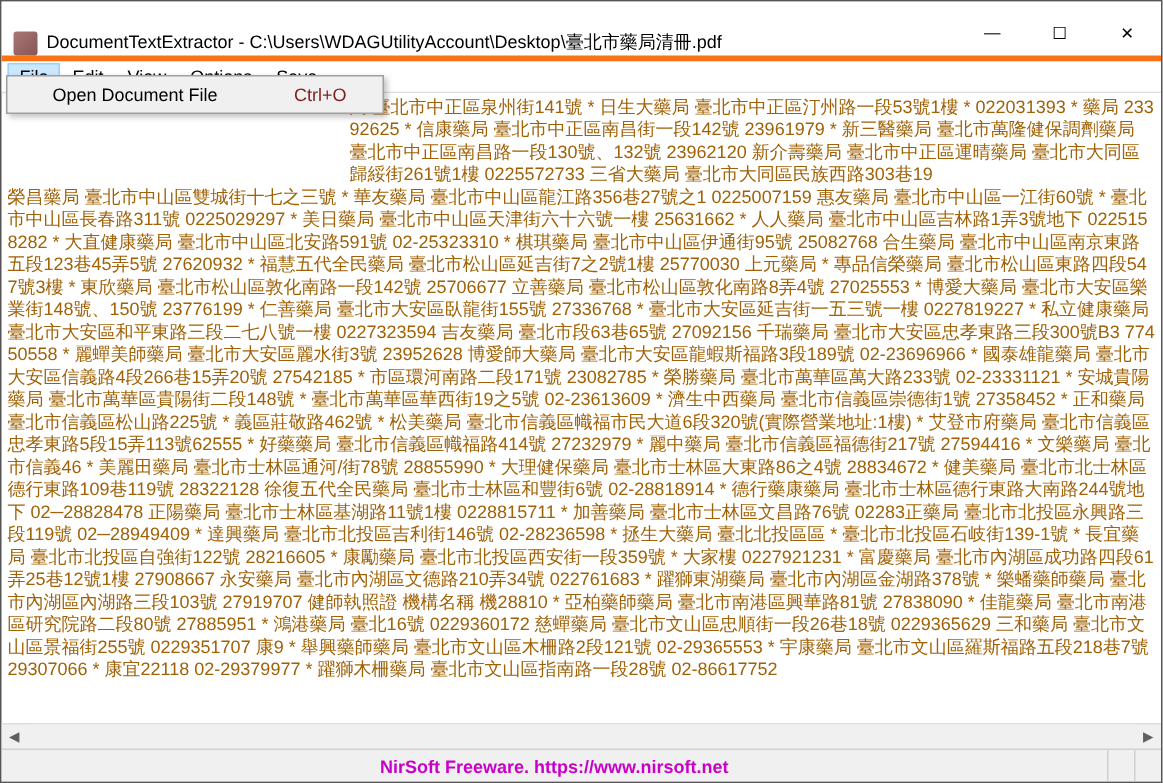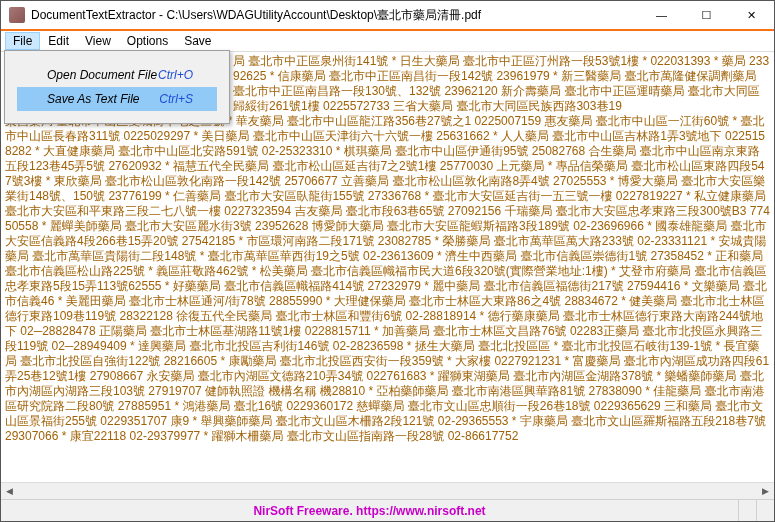--- a/index.html
+++ b/index.html
@@ -1,31 +1,31 @@
 <!DOCTYPE html>
 <html><head>
 <meta charset="utf-8">
 <style>
 * { margin: 0; padding: 0; box-sizing: border-box; font-family: "Segoe UI", Tahoma, sans-serif; }
 body { width: 775px; height: 522px; background: #fff; overflow: hidden; display: flex; flex-direction: column; border: 1px solid #555; }
 
-.titlebar { height: 30px; background: #fff; display: flex; align-items: center; padding-left: 8px; border-bottom: 2px solid #f97316; }
+.titlebar { height: 40px; background: #fff; display: flex; align-items: flex-end; padding-left: 8px; border-bottom: 4px solid #f97316; }
 .titlebar .icon-plc { width: 16px; height: 16px; background: linear-gradient(135deg,#a77,#855); border-radius: 2px; margin-right: 6px; }
 .titlebar .title { font-size: 12px; color: #000; flex: 1; }
 .win-btns { display: flex; }
 .win-btn { width: 45px; height: 30px; display: flex; align-items: center; justify-content: center; font-size: 11px; color: #000; cursor: pointer; }
 
 .menubar { height: 20px; background: #fff; display: flex; align-items: center; padding-left: 4px; font-size: 12px; position: relative; z-index: 10; }
 .menu-item { padding: 2px 8px; cursor: pointer; }
 .menu-item.open { background: #cce8ff; border: 1px solid #99d1ff; padding: 1px 7px; }
 
-.dropdown { position: absolute; top: 50px; left: 4px; width: 226px; background: #f0f0f0; border: 1px solid #a0a0a0; box-shadow: 2px 2px 4px rgba(0,0,0,0.25); z-index: 100; padding: 12px; font-style: italic; }
+.dropdown { position: absolute; top: 50px; left: 4px; width: 252px; background: #f0f0f0; border: 1px solid #a0a0a0; box-shadow: 2px 2px 4px rgba(0,0,0,0.25); z-index: 100; padding: 0; }
 .dropdown-item { display: flex; align-items: center; height: 24px; padding: 0 24px 0 30px; font-size: 12px; cursor: pointer; }
 .dropdown-item .lbl { flex: 1; }
-.dropdown-item .shortcut { color: #1d4ed8; font-size: 12px; }
+.dropdown-item .shortcut { color: #7f1d1d; font-size: 12px; }
 .dropdown-item.hl { background: #91c9f7; }
 
 .content { flex: 1; overflow: hidden; position: relative; border-top: 1px solid #ddd; }
 .text-area { font-family: "新細明體","PMingLiU","MingLiU",serif; font-size: 12px; line-height: 15px; padding: 2px 4px; word-break: break-all; white-space: normal; color: #a16207; }
 
 .scroll-h { height: 17px; background: #f0f0f0; border-top: 1px solid #ddd; display: flex; }
 .scroll-h .track { flex: 1; background: #f0f0f0; }
 .scroll-h .arrow { width: 17px; display: flex; align-items: center; justify-content: center; font-size: 9px; color: #606060; }
 
 .statusbar { height: 22px; background: #f0f0f0; border-top: 1px solid #d0d0d0; display: flex; align-items: flex-end; justify-content: center; font-size: 12px; font-weight: bold; color: #c800c8; }
@@ -51,24 +51,20 @@
   <div class="menu-item">View</div>
   <div class="menu-item">Options</div>
   <div class="menu-item">Save</div>
 </div>
 
 <div class="dropdown">
   <div class="dropdown-item">
     <span class="lbl">Open Document File</span>
     <span class="shortcut">Ctrl+O</span>
   </div>
-  <div class="dropdown-item hl">
-    <span class="lbl">Save As Text File</span>
-    <span class="shortcut">Ctrl+S</span>
-  </div>
 </div>
 
 <div class="content">
   <div class="text-area">
     <span style="display:block; padding-left:228px;">局 臺北市中正區泉州街141號 * 日生大藥局 臺北市中正區汀州路一段53號1樓 * 022031393 * 藥局 23392625 * 信康藥局 臺北市中正區南昌街一段142號 23961979 * 新三醫藥局 臺北市萬隆健保調劑藥局 臺北市中正區南昌路一段130號、132號 23962120 新介壽藥局 臺北市中正區運晴藥局 臺北市大同區歸綏街261號1樓 0225572733 三省大藥局 臺北市大同區民族西路303巷19</span>
     <span>榮昌藥局 臺北市中山區雙城街十七之三號 * 華友藥局 臺北市中山區龍江路356巷27號之1 0225007159 惠友藥局 臺北市中山區一江街60號 * 臺北市中山區長春路311號 0225029297 * 美日藥局 臺北市中山區天津街六十六號一樓 25631662 * 人人藥局 臺北市中山區吉林路1弄3號地下 0225158282 * 大直健康藥局 臺北市中山區北安路591號 02-25323310 * 棋琪藥局 臺北市中山區伊通街95號 25082768 合生藥局 臺北市中山區南京東路五段123巷45弄5號 27620932 * 福慧五代全民藥局 臺北市松山區延吉街7之2號1樓 25770030 上元藥局 * 專品信榮藥局 臺北市松山區東路四段547號3樓 * 東欣藥局 臺北市松山區敦化南路一段142號 25706677 立善藥局 臺北市松山區敦化南路8弄4號 27025553 * 博愛大藥局 臺北市大安區樂業街148號、150號 23776199 * 仁善藥局 臺北市大安區臥龍街155號 27336768 * 臺北市大安區延吉街一五三號一樓 0227819227 * 私立健康藥局 臺北市大安區和平東路三段二七八號一樓 0227323594 吉友藥局 臺北市段63巷65號 27092156 千瑞藥局 臺北市大安區忠孝東路三段300號B3 77450558 * 麗蟬美師藥局 臺北市大安區麗水街3號 23952628 博愛師大藥局 臺北市大安區龍蝦斯福路3段189號 02-23696966 * 國泰雄龍藥局 臺北市大安區信義路4段266巷15弄20號 27542185 * 市區環河南路二段171號 23082785 * 榮勝藥局 臺北市萬華區萬大路233號 02-23331121 * 安城貴陽藥局 臺北市萬華區貴陽街二段148號 * 臺北市萬華區華西街19之5號 02-23613609 * 濟生中西藥局 臺北市信義區崇德街1號 27358452 * 正和藥局 臺北市信義區松山路225號 * 義區莊敬路462號 * 松美藥局 臺北市信義區幟福市民大道6段320號(實際營業地址:1樓) * 艾登市府藥局 臺北市信義區忠孝東路5段15弄113號62555 * 好藥藥局 臺北市信義區幟福路414號 27232979 * 麗中藥局 臺北市信義區福德街217號 27594416 * 文樂藥局 臺北市信義46 * 美麗田藥局 臺北市士林區通河/街78號 28855990 * 大理健保藥局 臺北市士林區大東路86之4號 28834672 * 健美藥局 臺北市北士林區德行東路109巷119號 28322128 徐復五代全民藥局 臺北市士林區和豐街6號 02-28818914 * 德行藥康藥局 臺北市士林區德行東路大南路244號地下 02─28828478 正陽藥局 臺北市士林區基湖路11號1樓 0228815711 * 加善藥局 臺北市士林區文昌路76號 02283正藥局 臺北市北投區永興路三段119號 02─28949409 * 達興藥局 臺北市北投區吉利街146號 02-28236598 * 拯生大藥局 臺北北投區區 * 臺北市北投區石岐街139-1號 * 長宜藥局 臺北市北投區自強街122號 28216605 * 康勵藥局 臺北市北投區西安街一段359號 * 大家樓 0227921231 * 富慶藥局 臺北市內湖區成功路四段61弄25巷12號1樓 27908667 永安藥局 臺北市內湖區文德路210弄34號 022761683 * 躍獅東湖藥局 臺北市內湖區金湖路378號 * 樂蟠藥師藥局 臺北市內湖區內湖路三段103號 27919707 健師執照證 機構名稱 機28810 * 亞柏藥師藥局 臺北市南港區興華路81號 27838090 * 佳龍藥局 臺北市南港區研究院路二段80號 27885951 * 鴻港藥局 臺北16號 0229360172 慈蟬藥局 臺北市文山區忠順街一段26巷18號 0229365629 三和藥局 臺北市文山區景福街255號 0229351707 康9 * 舉興藥師藥局 臺北市文山區木柵路2段121號 02-29365553 * 宇康藥局 臺北市文山區羅斯福路五段218巷7號 29307066 * 康宜22118 02-29379977 * 躍獅木柵藥局 臺北市文山區指南路一段28號 02-86617752</span>
   </div>
 </div>
 
 <div class="scroll-h">

